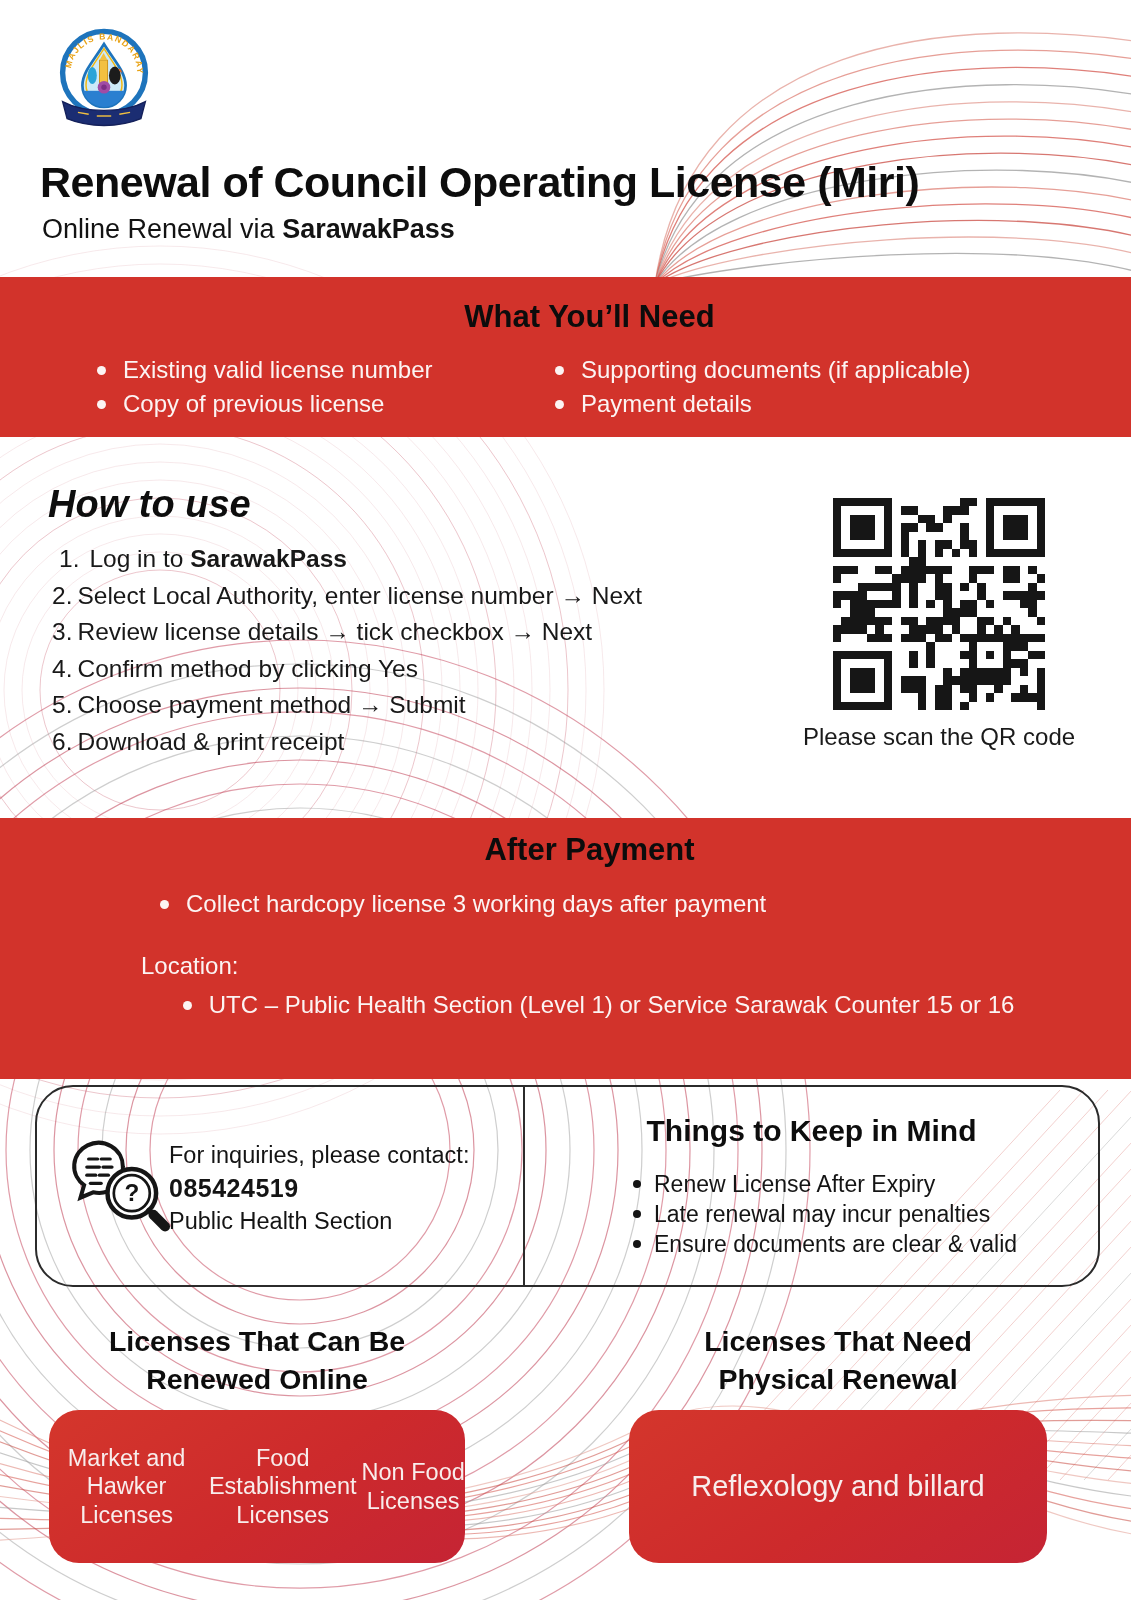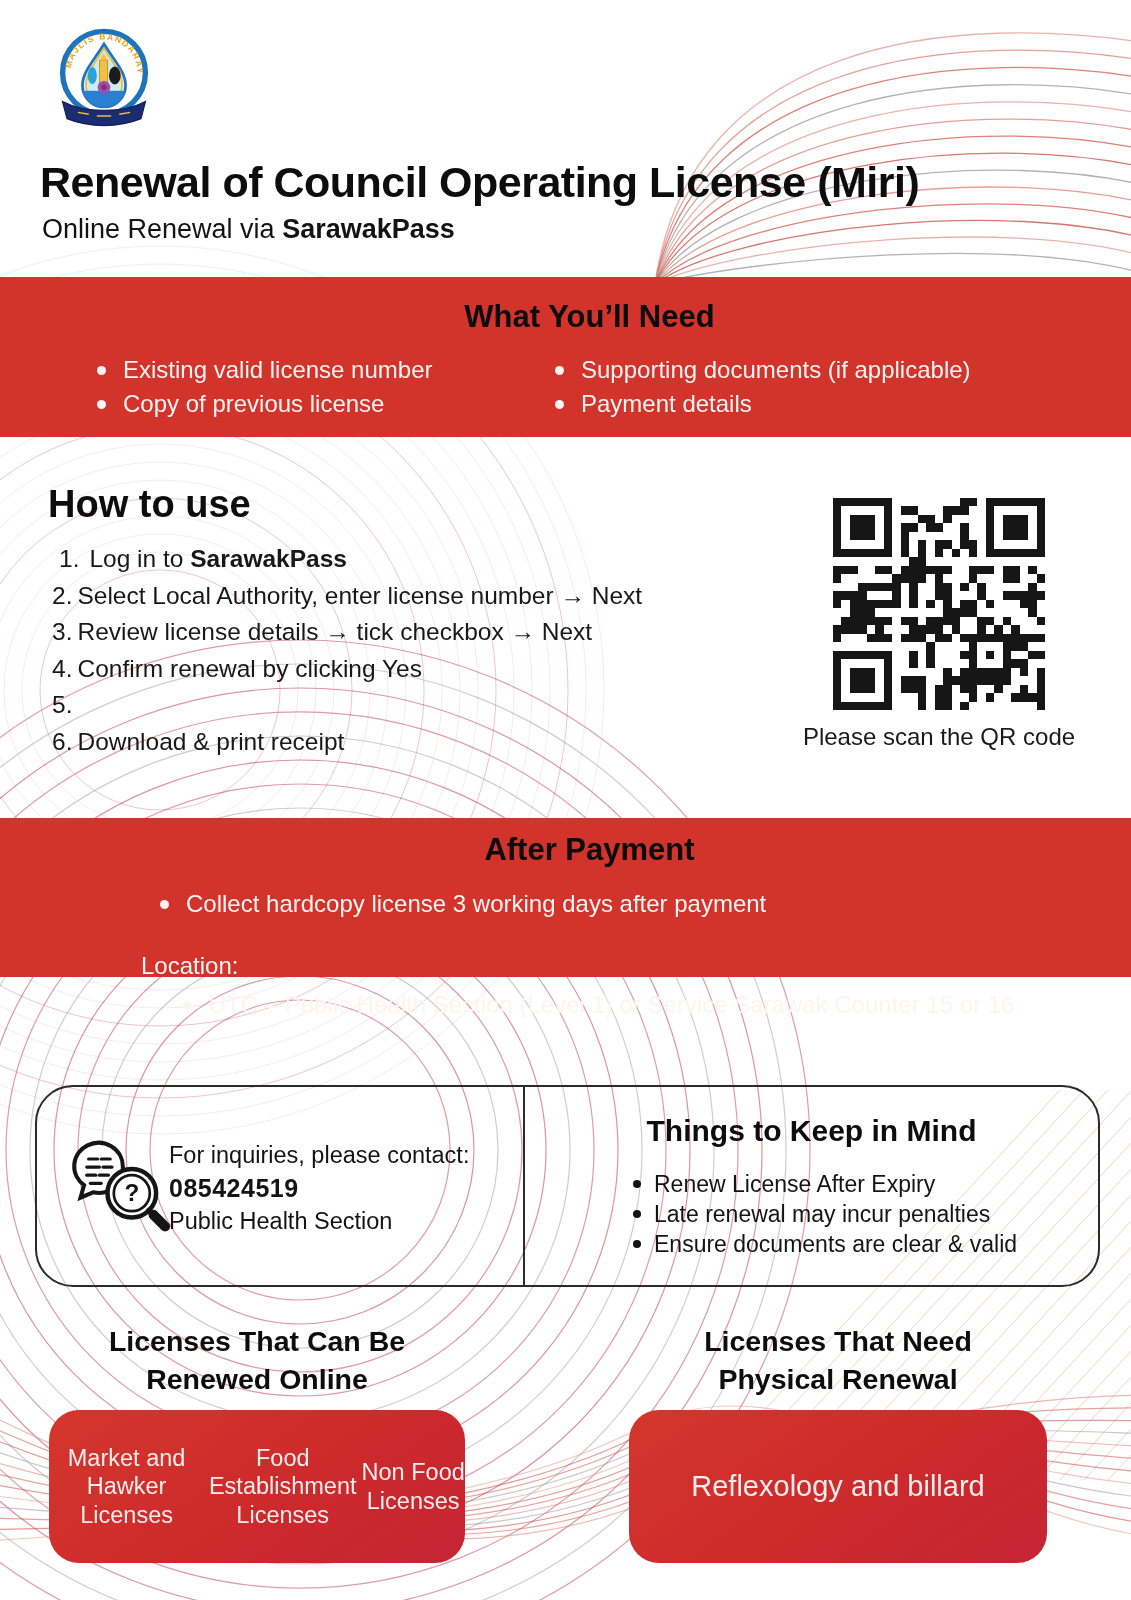--- a/index.html
+++ b/index.html
@@ -15,36 +15,36 @@
   .title{
     position:absolute; left:40px; top:158px; width:1085px; margin:0;
     font-size:43px; font-weight:800; letter-spacing:-0.5px; color:#0d0d0d; white-space:nowrap;
   }
   .subtitle{position:absolute; left:42px; top:214px; margin:0; font-size:27px; color:#131313;}
   .subtitle .b{font-weight:800;}
 
   
   .banner{position:absolute; left:0; width:1131px; background:#d2332b; color:#fcf4f3;}
   .banner1{top:277px; height:160px;}
-  .banner2{top:818px; height:159px;}
+  .banner2{top:818px; height:261px;}
   .banner h2{margin:0; text-align:center; color:#0c0c0c; font-weight:800; font-size:31px; line-height:37px;padding-left:48px;}
   .banner1 h2{padding-top:21px;}
   .banner2 h2{padding-top:13px;}
   .need-grid{display:grid; grid-template-columns:458px auto; grid-auto-flow:column;
              grid-template-rows:repeat(2,34px); padding-left:97px; margin-top:18px;}
   .brow{display:flex; align-items:center; font-size:24px;}
   .dot{flex:0 0 auto; width:9px; height:9px; border-radius:50%; background:#fcf4f3; margin-right:17px;}
   .dot.dk{background:#141414; width:8px; height:8px; margin-right:13px;}
 
   .ap-b1{display:flex; align-items:center; font-size:24px; padding-left:160px; margin-top:22px;}
   .ap-loc{font-size:24px; padding-left:141px; margin-top:34px;}
   .ap-b2{display:flex; align-items:center; font-size:24px; padding-left:66px; margin-top:11px;justify-content:center;}
 
   
-  .howto-h{position:absolute; left:48px; top:483px; margin:0; font-size:38px; font-weight:800; color:#0d0d0d;}
+  .howto-h{position:absolute; left:48px; top:483px; margin:0; font-size:38px; font-weight:800; color:#0d0d0d;font-style:italic;}
   .steps{position:absolute; left:52px; top:541px; width:720px;}
   .step{display:flex; font-size:24.5px; line-height:36.6px; color:#181818;}
   .step .n{flex:0 0 auto; margin-right:5px;}
   .step:first-child .n{padding-left:7px; margin-right:10px;}
   .step .b{font-weight:800;}
 
   
   .qr-wrap{position:absolute; left:788px; top:492px; width:302px; text-align:center;}
   .qr-wrap svg{display:block; width:212px; height:212px; margin:6px auto 0;}
   .qr-caption{margin-top:13px; font-size:24px; color:#1a1a1a;}
@@ -225,24 +225,25 @@
     <div class="step">
         <span class="n">2.</span>
         <span><span>Select Local Authority, enter license number → Next</span><span class="b"></span></span>
       </div>
     <div class="step">
         <span class="n">3.</span>
         <span><span>Review license details → tick checkbox → Next</span><span class="b"></span></span>
       </div>
     <div class="step">
         <span class="n">4.</span>
-        <span><span>Confirm renewal by clicking Yes</span><span class="b"></span></span>
+        <span><span>Confirm method by clicking Yes</span><span class="b"></span></span>
       </div>
     <div class="step">
         <span class="n">5.</span>
+        <span><span>Choose payment method → Submit</span><span class="b"></span></span>
       </div>
     <div class="step">
         <span class="n">6.</span>
         <span><span>Download &amp; print receipt</span><span class="b"></span></span>
       </div>
   </div>
 
   <div class="qr-wrap z1">
     <svg id="qr" viewBox="0 0 200 200" shape-rendering="crispEdges">
         <rect width="200" height="200" fill="#fff"></rect>

